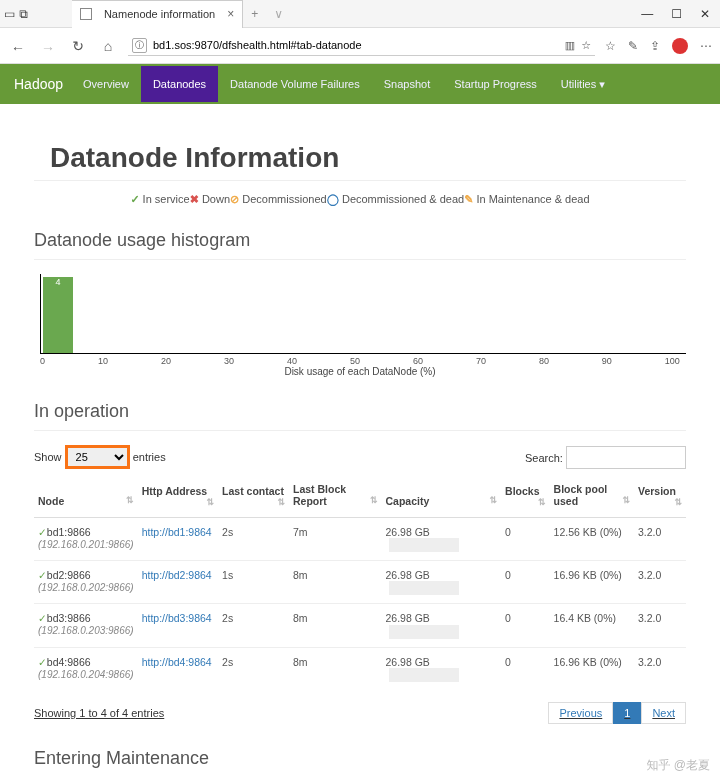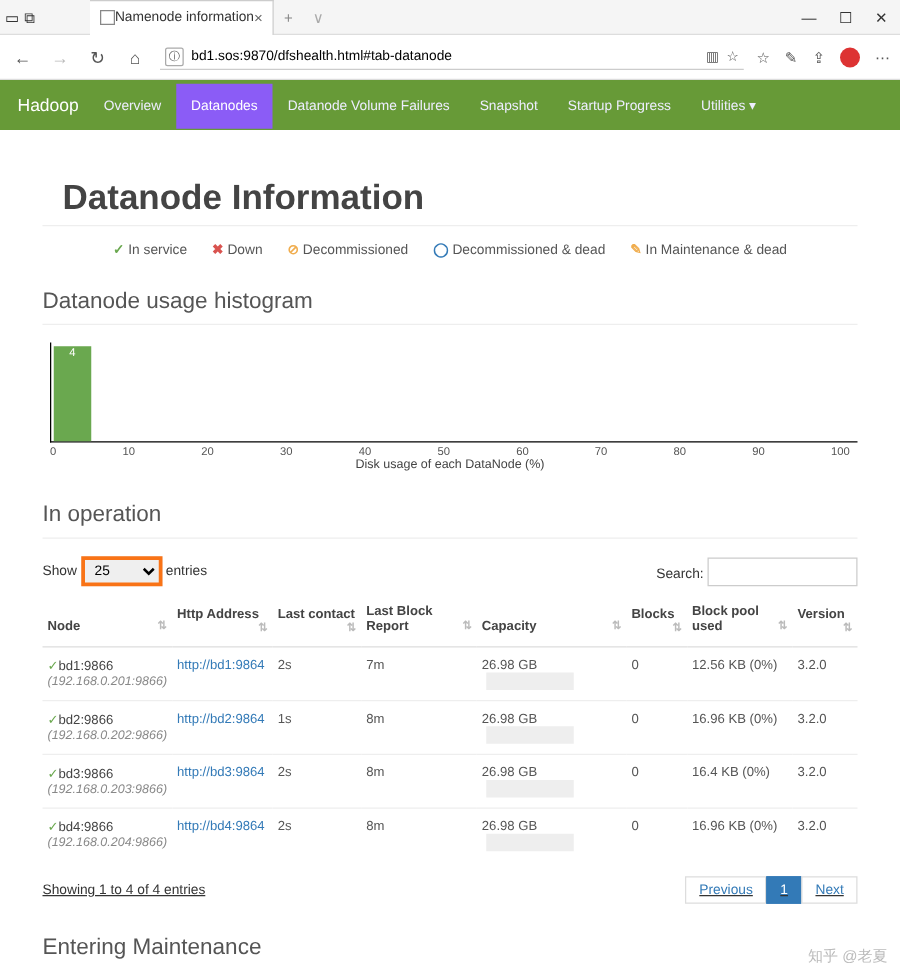--- a/index.html
+++ b/index.html
@@ -1,39 +1,39 @@
 <!DOCTYPE html>
 <html><head>
 <meta charset="utf-8">
 <style>
 * { box-sizing: border-box; margin: 0; padding: 0; }
 body { font-family: "Segoe UI", Arial, sans-serif; background: #fff; width: 720px; height: 780px; overflow: hidden; font-size: 12px; color: #333; }
 .titlebar { height: 28px; background: #f5f5f5; display: flex; align-items: center; border-bottom: 1px solid #ddd; }
 .titlebar .tab-icons { display: flex; gap: 4px; padding: 0 4px; }
-.tab { display: flex; align-items: center; background: #fff; padding: 4px 8px; border-top: 1px solid #ccc; border-right: 1px solid #ccc; height: 28px; font-size: 11px; gap: 0; margin-left: 40px; }
+.tab { display: flex; align-items: center; background: #fff; padding: 4px 8px; border-top: 1px solid #ccc; border-right: 1px solid #ccc; height: 28px; font-size: 11px; gap: 12px; margin-left: 40px; }
 .tab .fav { width: 12px; height: 12px; border: 1px solid #888; }
 .tab .close { font-size: 12px; color: #666; cursor: pointer; }
 .titlebar .plus { padding: 0 8px; color: #888; }
 .winctl { margin-left: auto; display: flex; gap: 18px; padding: 0 10px; color: #333; font-size: 12px; }
 .toolbar { height: 36px; display: flex; align-items: center; padding: 0 8px; gap: 10px; border-bottom: 1px solid #ddd; color: #555; }
 .toolbar .btn { width: 20px; text-align: center; font-size: 14px; }
 .addr { flex: 1; display: flex; align-items: center; gap: 6px; border-bottom: 1px solid #ccc; padding: 2px 4px; font-size: 11px; color: #555; }
 .addr input { border: none; outline: none; flex: 1; font-size: 11px; }
 .right-icons { display: flex; gap: 12px; align-items: center; color: #555; }
 .abp { width: 16px; height: 16px; background: #d33; border-radius: 8px; display: inline-block; }
 .page-scroll { height: calc(780px - 64px); overflow-y: auto; position: relative; }
 .nav { background: #679a37; color: #fff; display: flex; align-items: center; padding: 0 14px; height: 40px; font-size: 12px; }
 .nav .brand { font-weight: 500; font-size: 14px; margin-right: 8px; }
 .nav a { color: #eef; padding: 12px 12px; display: inline-block; font-size: 11px; }
-.nav a.active { background: #8b5cf6; color: #fff; }
+.nav a.active { background: #4c1d95; color: #fff; }
 .content { padding: 20px 34px; }
 h1 { font-size: 28px; font-weight: 700; color: #444; margin: 18px 16px 6px; }
 h2 { font-size: 18px; font-weight: 400; color: #555; margin: 24px 0 8px; }
 hr { border: none; border-top: 1px solid #eee; margin: 6px 0 12px; }
-.legend { display: flex; justify-content: center; gap: 20px; font-size: 11px; color: #555; }
+.legend { display: flex; justify-content: center; font-size: 11px; color: #555; }
 .legend span.ico { margin-right: 3px; font-weight: bold; }
 .chk { color: #6aa84f; }
 .warn { color: #d9534f; }
 .decomm { color: #f0ad4e; }
 .dead { color: #337ab7; }
 .maint { color: #f0ad4e; }
 .chart { margin: 14px 0; }
 .chart .bars { position: relative; height: 80px; border-left: 1px solid #000; border-bottom: 1px solid #000; margin: 0 0 2px 6px; }
 .bar { position: absolute; bottom: 0; width: 30px; background: #6aa84f; color: #fff; text-align: center; font-size: 9px; }
 .xaxis { display: flex; justify-content: space-between; font-size: 9px; color: #555; padding: 0 6px 0 6px; }

